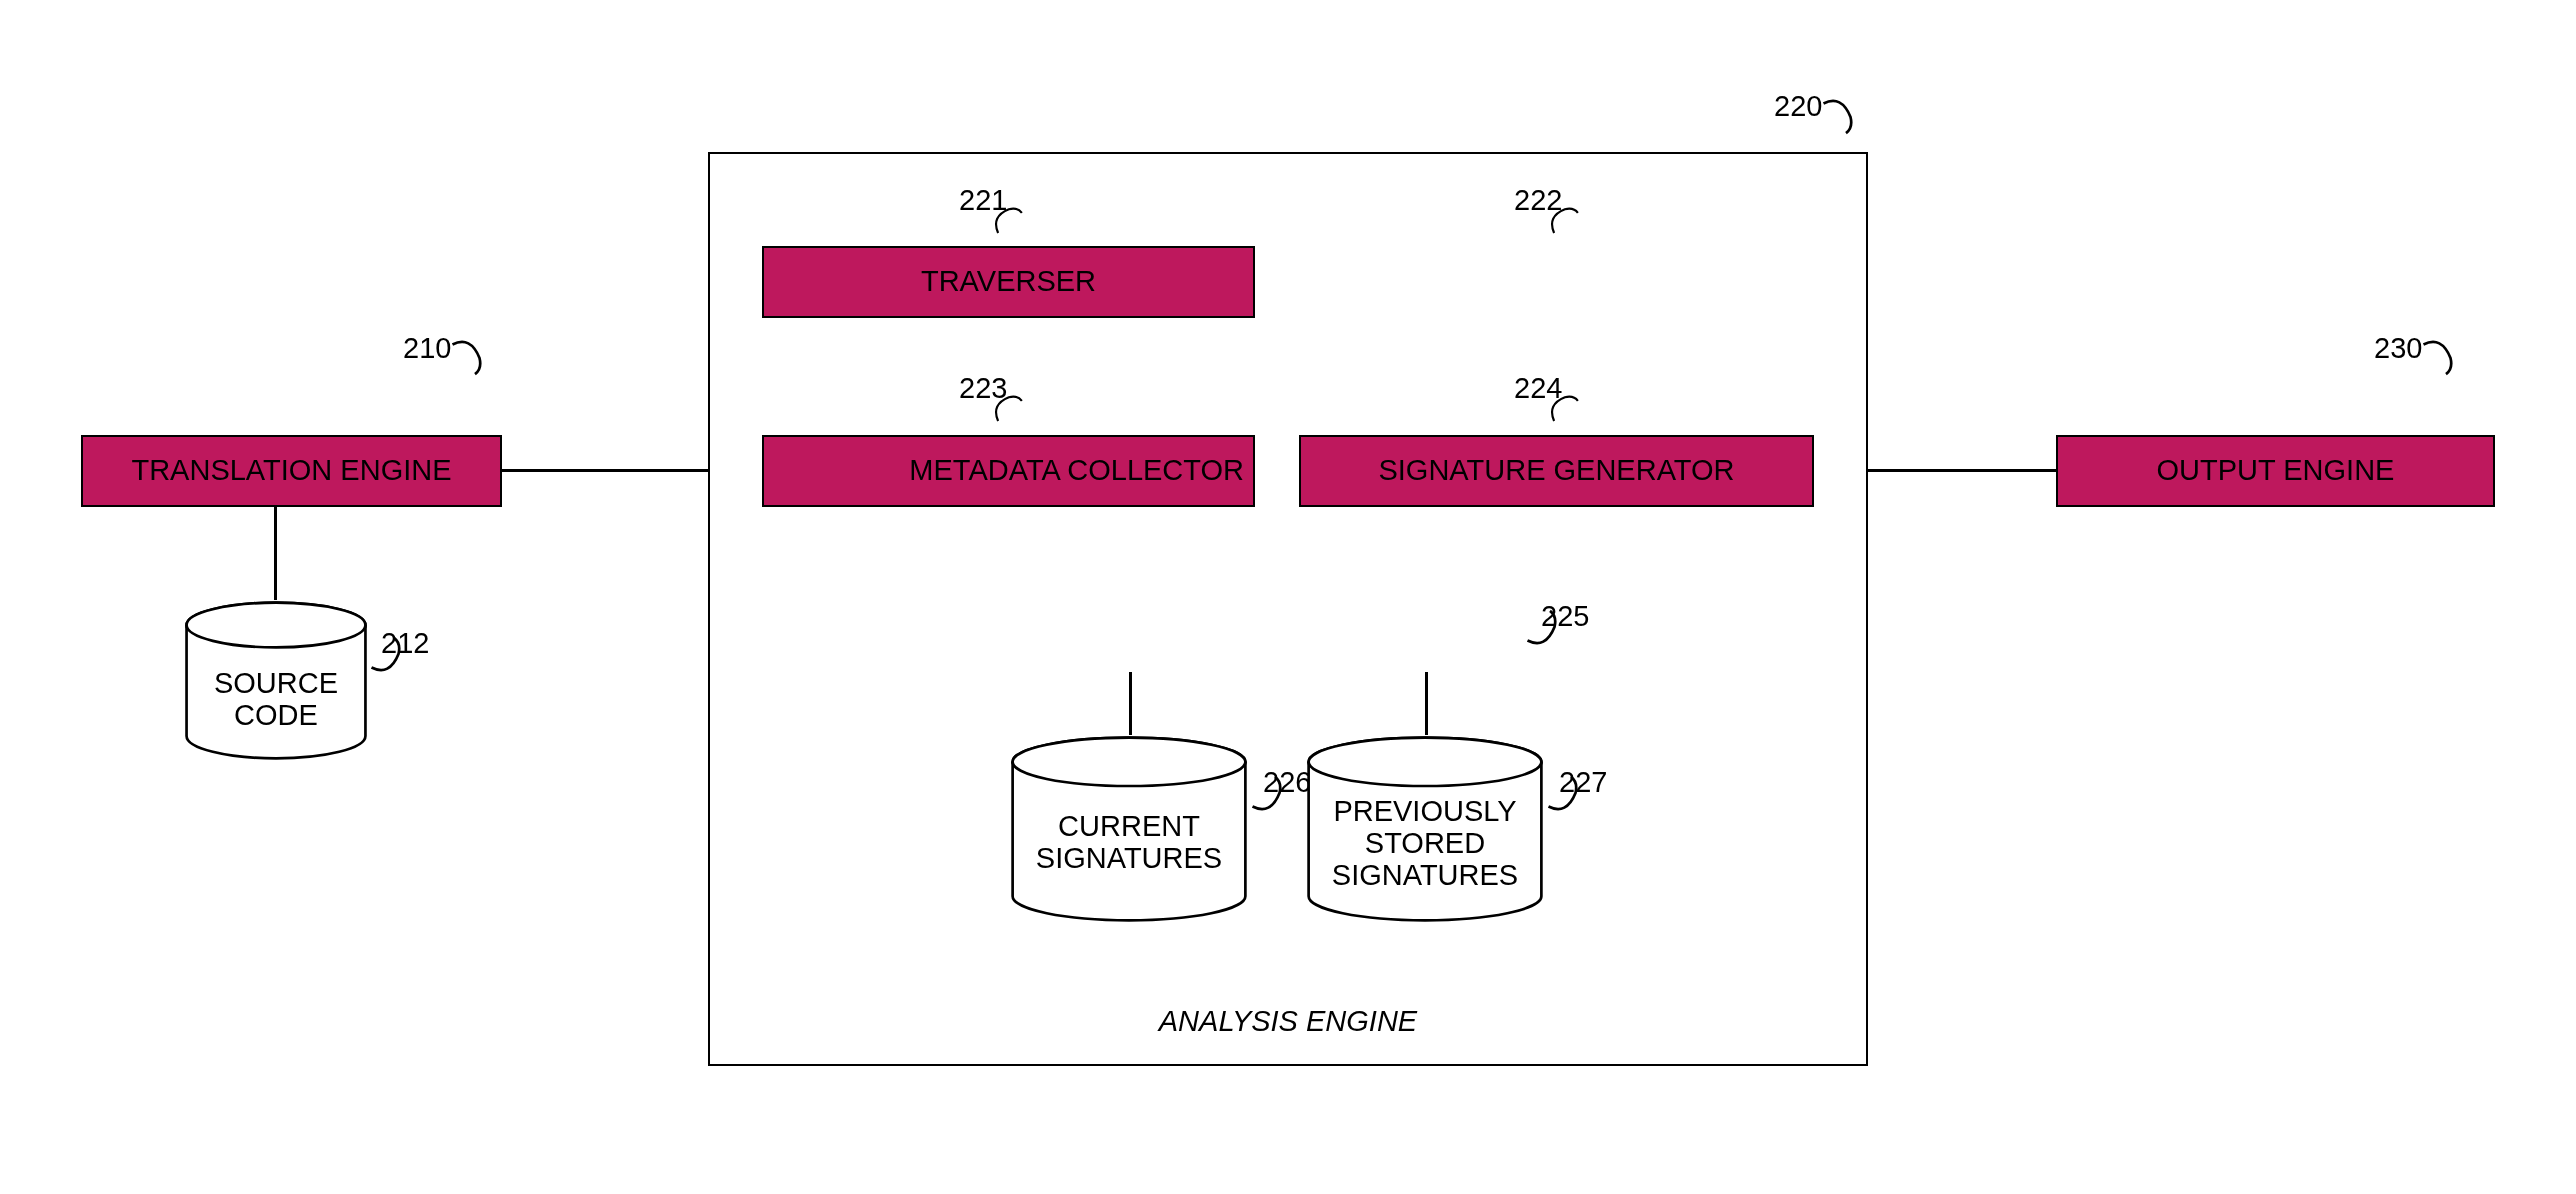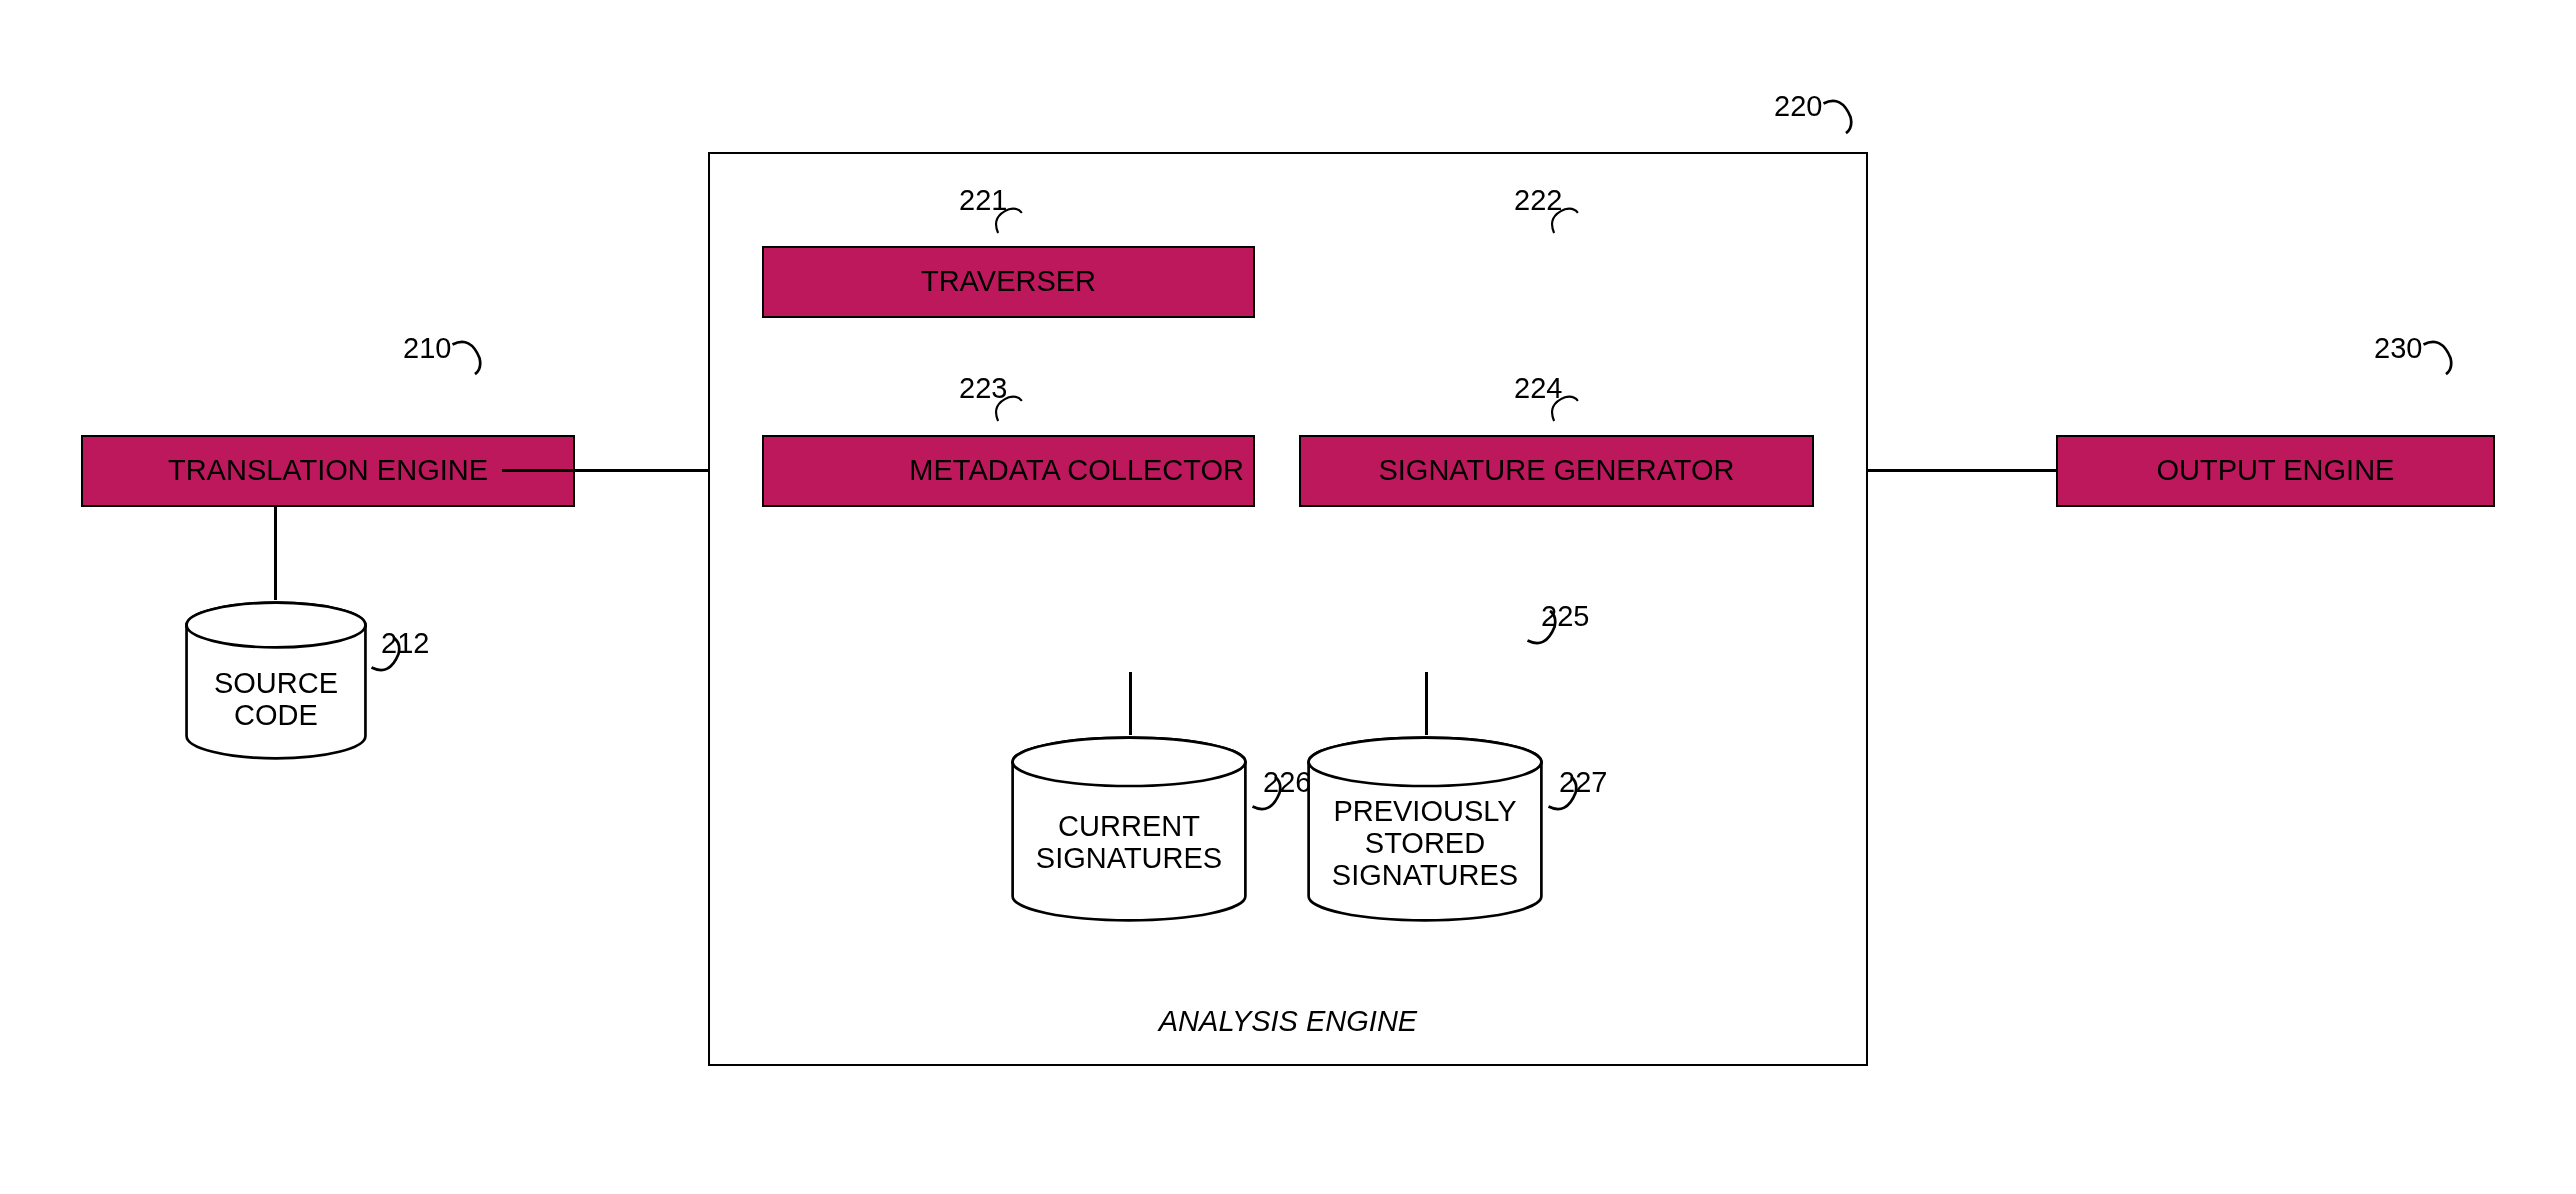--- a/index.html
+++ b/index.html
@@ -61,21 +61,21 @@
     font-size: 29px;
     text-align: center;
     line-height: 1.1;
   }
 </style>
 </head>
 <body>
 
 <div class="canvas">
 
-  <div class="box" style="left:81px; top:435px; width:494px; height:72px;">
+  <div class="box" style="left:81px; top:435px; width:421px; height:72px;">
     <span>TRANSLATION ENGINE</span>
   </div>
   <div class="refnum" style="left:403px; top:332px;">210</div>
   <div class="hook" style="left:448px; top:340px;">
     <svg viewBox="0 0 50 40">
         <path d="M5 5 Q25 -5 35 20 Q38 32 30 38" fill="none" stroke="#000" stroke-width="3"></path>
       </svg>
   </div>
 
   <div class="connector" style="left:274px; top:506px; width:2.7px; height:94px;"></div>

